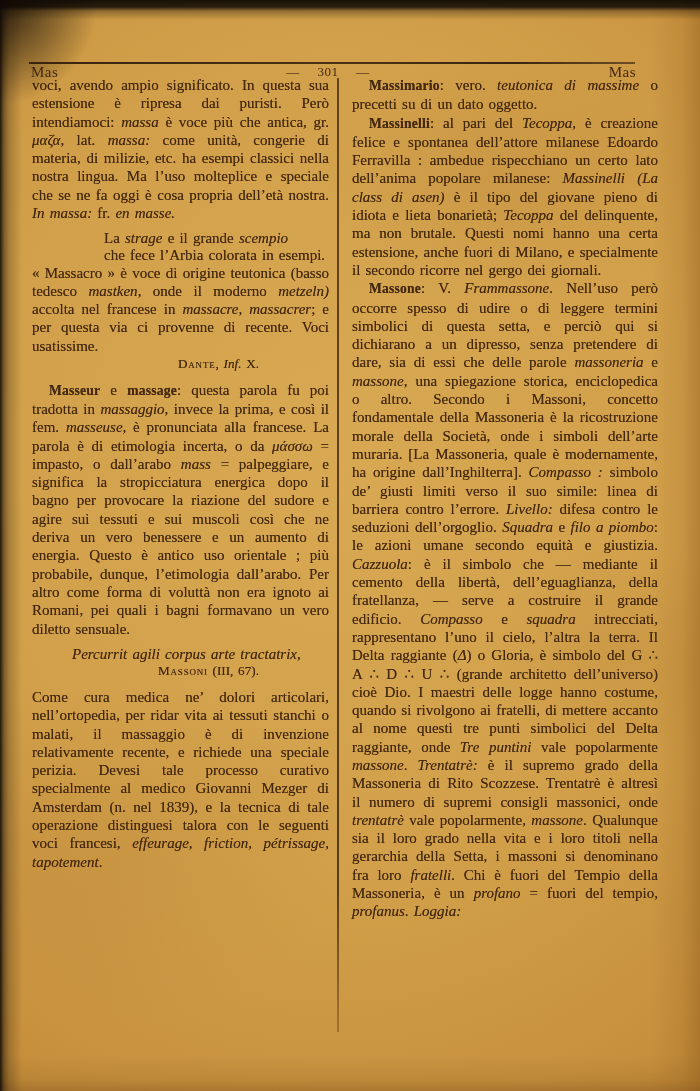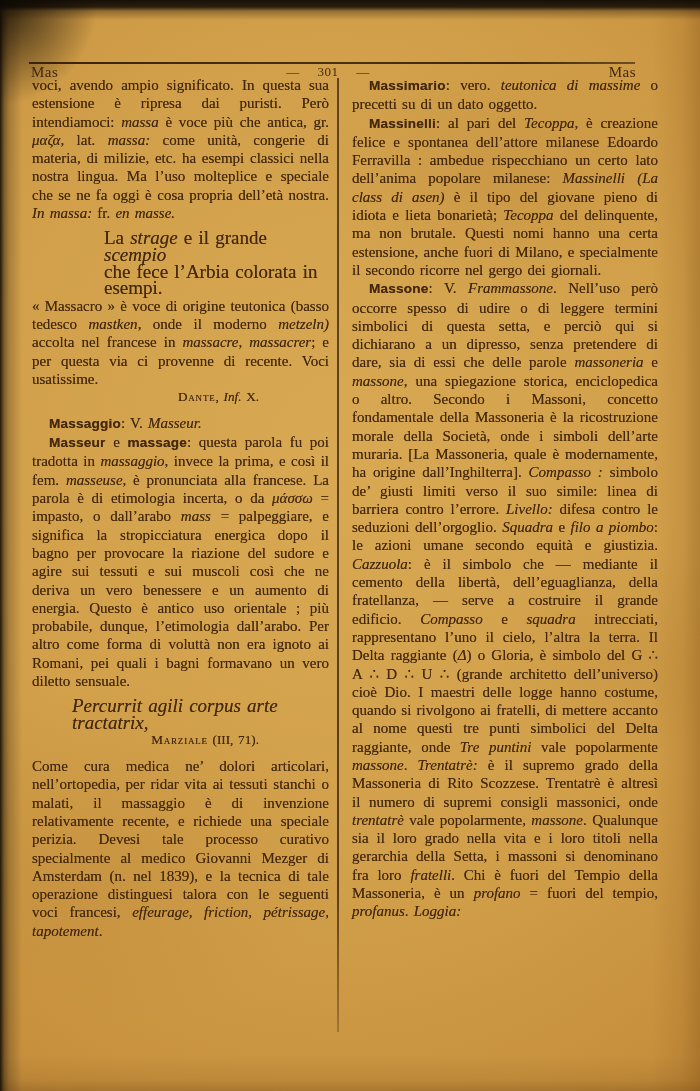--- a/index.html
+++ b/index.html
@@ -41,49 +41,48 @@
     position:absolute;top:76px;
     font-size:15px;line-height:18.3px;
     word-spacing:1.4px;
     text-shadow:0 0 .5px rgba(62,35,12,.65);
   }
   .col-left{left:32px;width:297px;}
   .col-right{left:352px;width:306px;}
   .blk{margin:0;padding:0;}
   .body,.entry{text-align:justify;}
   .entry{text-indent:17px;}
-  .verse{font-size:19px;line-height:16.6px;margin:0 0 0 72px;text-align:left;}
+  .verse{font-size:15px;line-height:16.6px;margin:0 0 0 72px;text-align:left;}
   .verse.first{margin-top:8px;}
   .verse.shallow{margin-left:40px;font-family:Liberation Serif, serif;}
   .attrib{font-size:13.2px;line-height:16.6px;text-align:right;margin:1px 70px 8px 0;}
-  .hw{font-family:Liberation Sans, sans-serif;font-weight:bold;font-size:13.6px;letter-spacing:.2px;}
+  .hw{font-family:Liberation Serif, serif;font-weight:bold;font-size:13.6px;letter-spacing:.2px;}
   .it{font-style:italic;}
   .sc{font-variant:small-caps;letter-spacing:.8px;}
 </style>
 </head>
 <body>
 
 <div class="page">
   <div class="header">
     <span class="catch-left">Mas</span>
     <span class="pageno">— 301 —</span>
     <span class="catch-right">Mas</span>
   </div>
   <div class="rule"></div>
   <div class="divider"></div>
   <div class="col col-left">
       <p class="blk body"><span>voci, avendo ampio significato. In questa sua estensione è ripresa dai puristi. Però intendiamoci: </span><span class="it">massa</span><span> è voce più che antica, gr. </span><span class="it">μαζα</span><span>, lat. </span><span class="it">massa:</span><span> come unità, congerie di materia, di milizie, etc. ha esempi classici nella nostra lingua. Ma l’uso molteplice e speciale che se ne fa oggi è cosa propria dell’età nostra. </span><span class="it">In massa:</span><span> fr. </span><span class="it">en masse.</span></p>
       <p class="blk verse first"><span>La </span><span class="it">strage</span><span> e il grande </span><span class="it">scempio</span></p>
       <p class="blk verse"><span>che fece l’Arbia colorata in esempi.</span></p>
       <p class="blk body"><span>« Massacro » è voce di origine teutonica (basso tedesco </span><span class="it">mastken</span><span>, onde il moderno </span><span class="it">metzeln)</span><span> accolta nel francese in </span><span class="it">massacre, massacrer</span><span>; e per questa via ci provenne di recente. Voci usatissime.</span></p>
       <p class="blk attrib"><span class="sc">Dante</span><span>, </span><span class="it">Inf.</span><span> X.</span></p>
-      <p class="blk entry"><span class="hw">Massaggio</span><span>: V. </span><span class="it">Masseur.</span></p>
       <p class="blk entry"><span class="hw">Masseur</span><span> e </span><span class="hw">massage</span><span>: questa parola fu poi tradotta in </span><span class="it">massaggio</span><span>, invece la prima, e così il fem. </span><span class="it">masseuse</span><span>, è pronunciata alla francese. La parola è di etimologia incerta, o da </span><span class="it">μάσσω</span><span> = impasto, o dall’arabo </span><span class="it">mass</span><span> = palpeggiare, e significa la stropicciatura energica dopo il bagno per provocare la riazione del sudore e agire sui tessuti e sui muscoli così che ne deriva un vero benessere e un aumento di energia. Questo è antico uso orientale ; più probabile, dunque, l’etimologia dall’arabo. Per altro come forma di voluttà non era ignoto ai Romani, pei quali i bagni formavano un vero diletto sensuale.</span></p>
       <p class="blk verse first shallow"><span class="it">Percurrit agili corpus arte tractatrix,</span></p>
-      <p class="blk attrib"><span class="sc">Marziale</span><span> (III, 71).</span></p>
+      <p class="blk attrib"><span class="sc">Massoni</span><span> (III, 67).</span></p>
       <p class="blk body"><span>Come cura medica ne’ dolori articolari, nell’ortopedia, per ridar vita ai tessuti stanchi o malati, il massaggio è di invenzione relativamente recente, e richiede una speciale perizia. Devesi tale processo curativo specialmente al medico Giovanni Mezger di Amsterdam (n. nel 1839), e la tecnica di tale operazione distinguesi talora con le seguenti voci francesi, </span><span class="it">effeurage, friction, pétrissage, tapotement</span><span>.</span></p>
     </div>
   <div class="col col-right">
       <p class="blk entry"><span class="hw">Massimario</span><span>: vero. </span><span class="it">teutonica di massime</span><span> o precetti su di un dato oggetto.</span></p>
       <p class="blk entry"><span class="hw">Massinelli</span><span>: al pari del </span><span class="it">Tecoppa</span><span>, è creazione felice e spontanea dell’attore milanese Edoardo Ferravilla : ambedue rispecchiano un certo lato dell’anima popolare milanese: </span><span class="it">Massinelli (La class di asen)</span><span> è il tipo del giovane pieno di idiota e lieta bonarietà; </span><span class="it">Tecoppa</span><span> del delinquente, ma non brutale. Questi nomi hanno una certa estensione, anche fuori di Milano, e specialmente il secondo ricorre nel gergo dei giornali.</span></p>
       <p class="blk entry"><span class="hw">Massone</span><span>: V. </span><span class="it">Frammassone</span><span>. Nell’uso però occorre spesso di udire o di leggere termini simbolici di questa setta, e perciò qui si dichiarano a un dipresso, senza pretendere di dare, sia di essi che delle parole </span><span class="it">massoneria</span><span> e </span><span class="it">massone</span><span>, una spiegazione storica, enciclopedica o altro. Secondo i Massoni, concetto fondamentale della Massoneria è la ricostruzione morale della Società, onde i simboli dell’arte muraria. [La Massoneria, quale è modernamente, ha origine dall’Inghilterra]. </span><span class="it">Compasso :</span><span> simbolo de’ giusti limiti verso il suo simile: linea di barriera contro l’errore. </span><span class="it">Livello:</span><span> difesa contro le seduzioni dell’orgoglio. </span><span class="it">Squadra</span><span> e </span><span class="it">filo a piombo</span><span>: le azioni umane secondo equità e giustizia. </span><span class="it">Cazzuola</span><span>: è il simbolo che — mediante il cemento della libertà, dell’eguaglianza, della fratellanza, — serve a costruire il grande edificio. </span><span class="it">Compasso</span><span> e </span><span class="it">squadra</span><span> intrecciati, rappresentano l’uno il cielo, l’altra la terra. Il Delta raggiante (</span><span class="it">Δ</span><span>) o Gloria, è simbolo del G ∴ A ∴ D ∴ U ∴ (grande architetto dell’universo) cioè Dio. I maestri delle logge hanno costume, quando si rivolgono ai fratelli, di mettere accanto al nome questi tre punti simbolici del Delta raggiante, onde </span><span class="it">Tre puntini</span><span> vale popolarmente </span><span class="it">massone</span><span>. </span><span class="it">Trentatrè:</span><span> è il supremo grado della Massoneria di Rito Scozzese. Trentatrè è altresì il numero di supremi consigli massonici, onde </span><span class="it">trentatrè</span><span> vale popolarmente, </span><span class="it">massone</span><span>. Qualunque sia il loro grado nella vita e i loro titoli nella gerarchia della Setta, i massoni si denominano fra loro </span><span class="it">fratelli</span><span>. Chi è fuori del Tempio della Massoneria, è un </span><span class="it">profano</span><span> = fuori del tempio, </span><span class="it">profanus</span><span>. </span><span class="it">Loggia:</span></p>
     </div>
 </div>
 
 </body></html>

